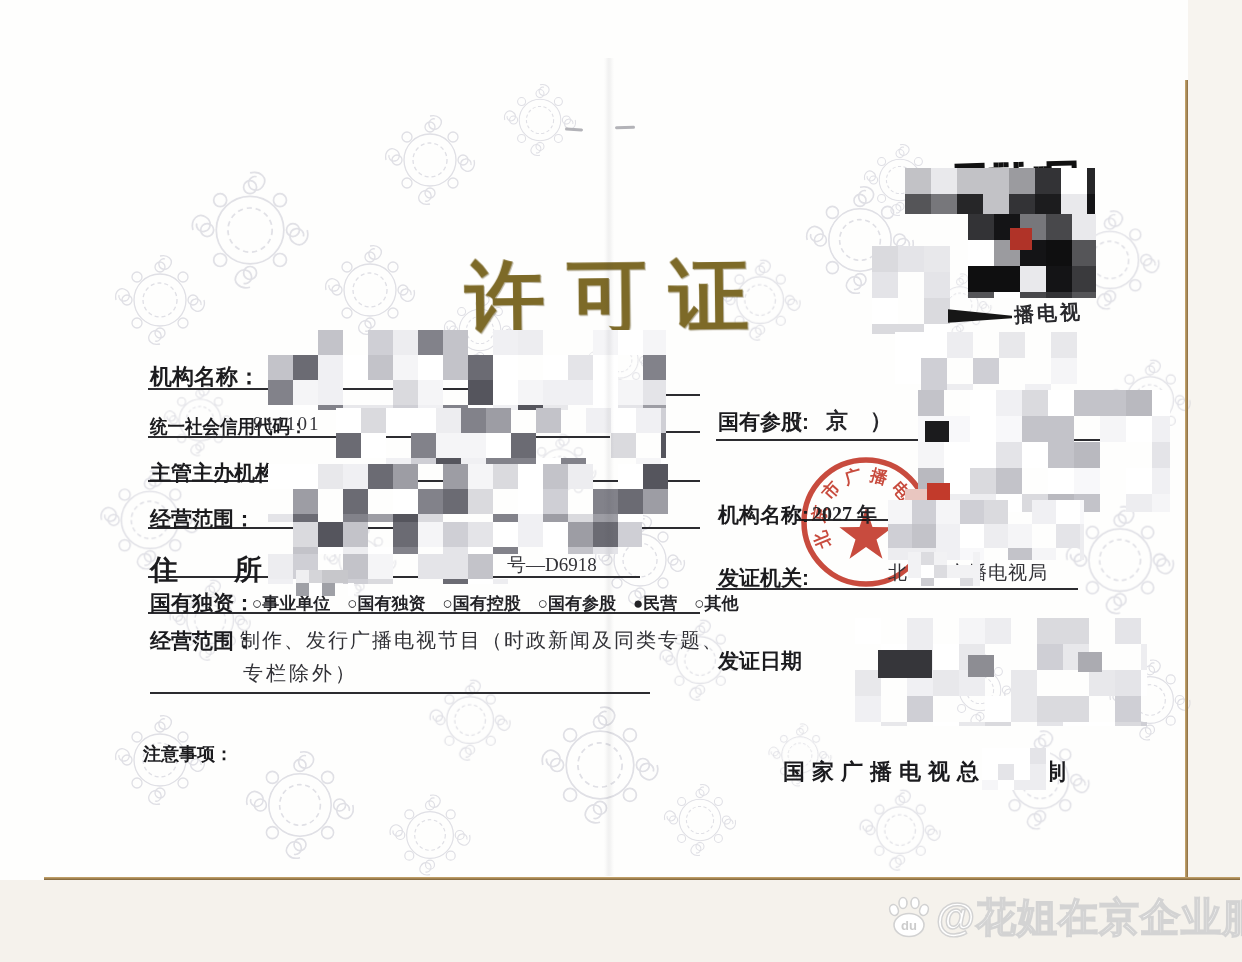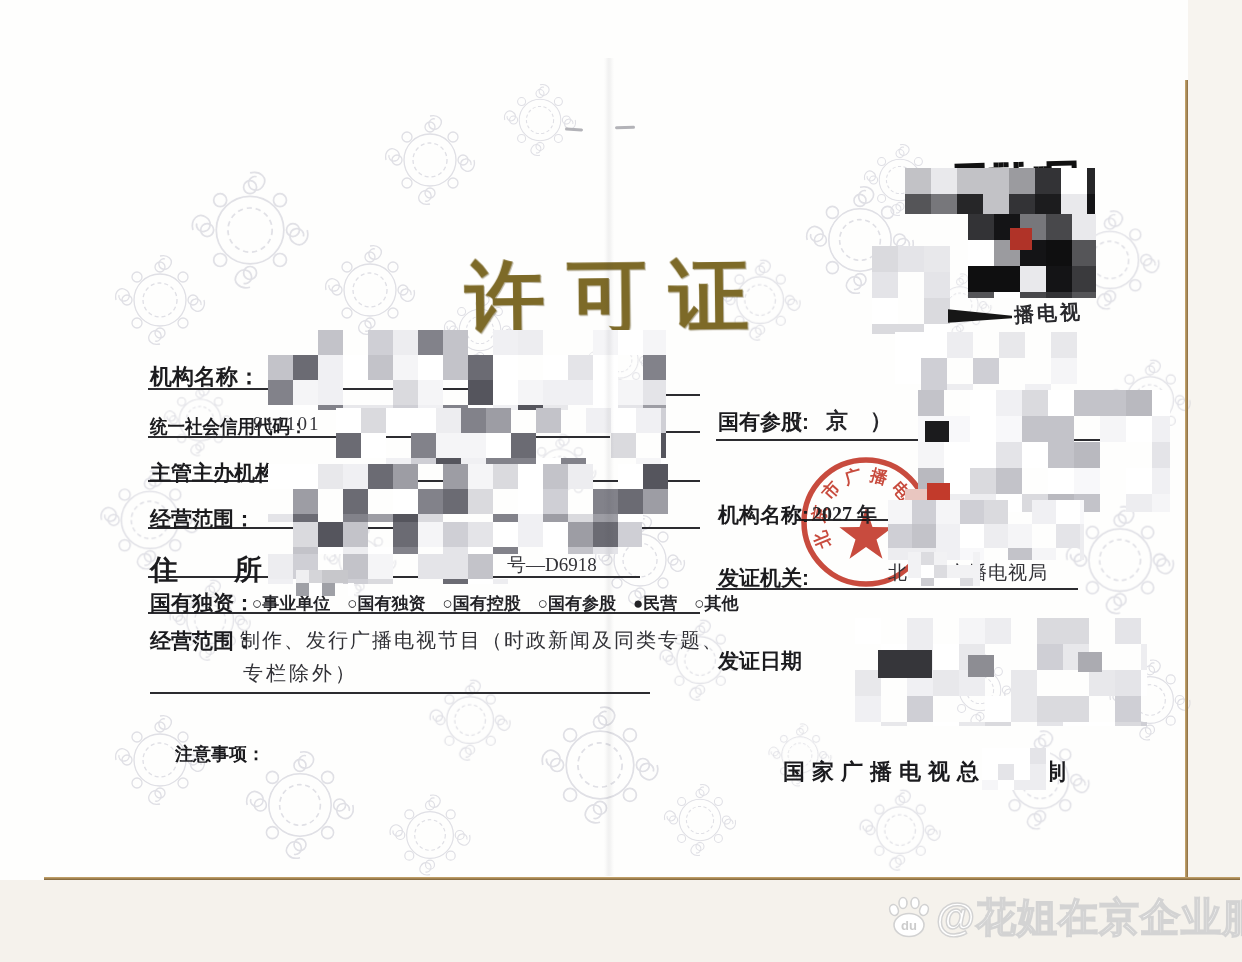--- a/index.html
+++ b/index.html
@@ -180,21 +180,21 @@
 
   <div class="lbl" style="left:150px;top:589px;font-size:21px;">国有独资：</div>
   <div class="val" style="left:252px;top:592px;font-size:17px;font-weight:bold;color:#222226;">○事业单位　○国有独资　○国有控股　○国有参股　●民营　○其他</div>
   <div class="rule" style="left:148px;top:612px;width:552px;height:1.6px;"></div>
 
   <div class="lbl" style="left:150px;top:627px;font-size:21px;">经营范围：</div>
   <div class="val" style="left:240px;top:627px;font-size:20px;letter-spacing:2px;">制作、发行广播电视节目（时政新闻及同类专题、</div>
   <div class="val" style="left:243px;top:660px;font-size:20px;letter-spacing:3px;">专栏除外）</div>
   <div class="rule" style="left:150px;top:692px;width:500px;height:1.6px;"></div>
 
-  <div class="lbl" style="left:143px;top:742px;font-size:18px;margin-left:32px;">注意事项：</div>
+  <div class="lbl" style="left:143px;top:742px;font-size:18px;">注意事项：</div>
 
   <div class="lbl" style="left:718px;top:408px;font-size:21px;">国有参股:</div>
   <div class="val" style="left:782px;top:406px;font-size:22px;font-weight:bold;color:#26262a;">（　京　）</div>
   <div class="rule" style="left:716px;top:439px;width:430px;"></div>
 
   <div class="lbl" style="left:718px;top:501px;font-size:21px;">机构名称:</div>
   <div class="val" style="left:812px;top:501px;font-size:20px;font-weight:bold;color:#222226;">2027 年</div>
   <div class="rule" style="left:795px;top:519px;width:112px;"></div>
 
   <div class="lbl" style="left:718px;top:564px;font-size:21px;">发证机关:</div>

